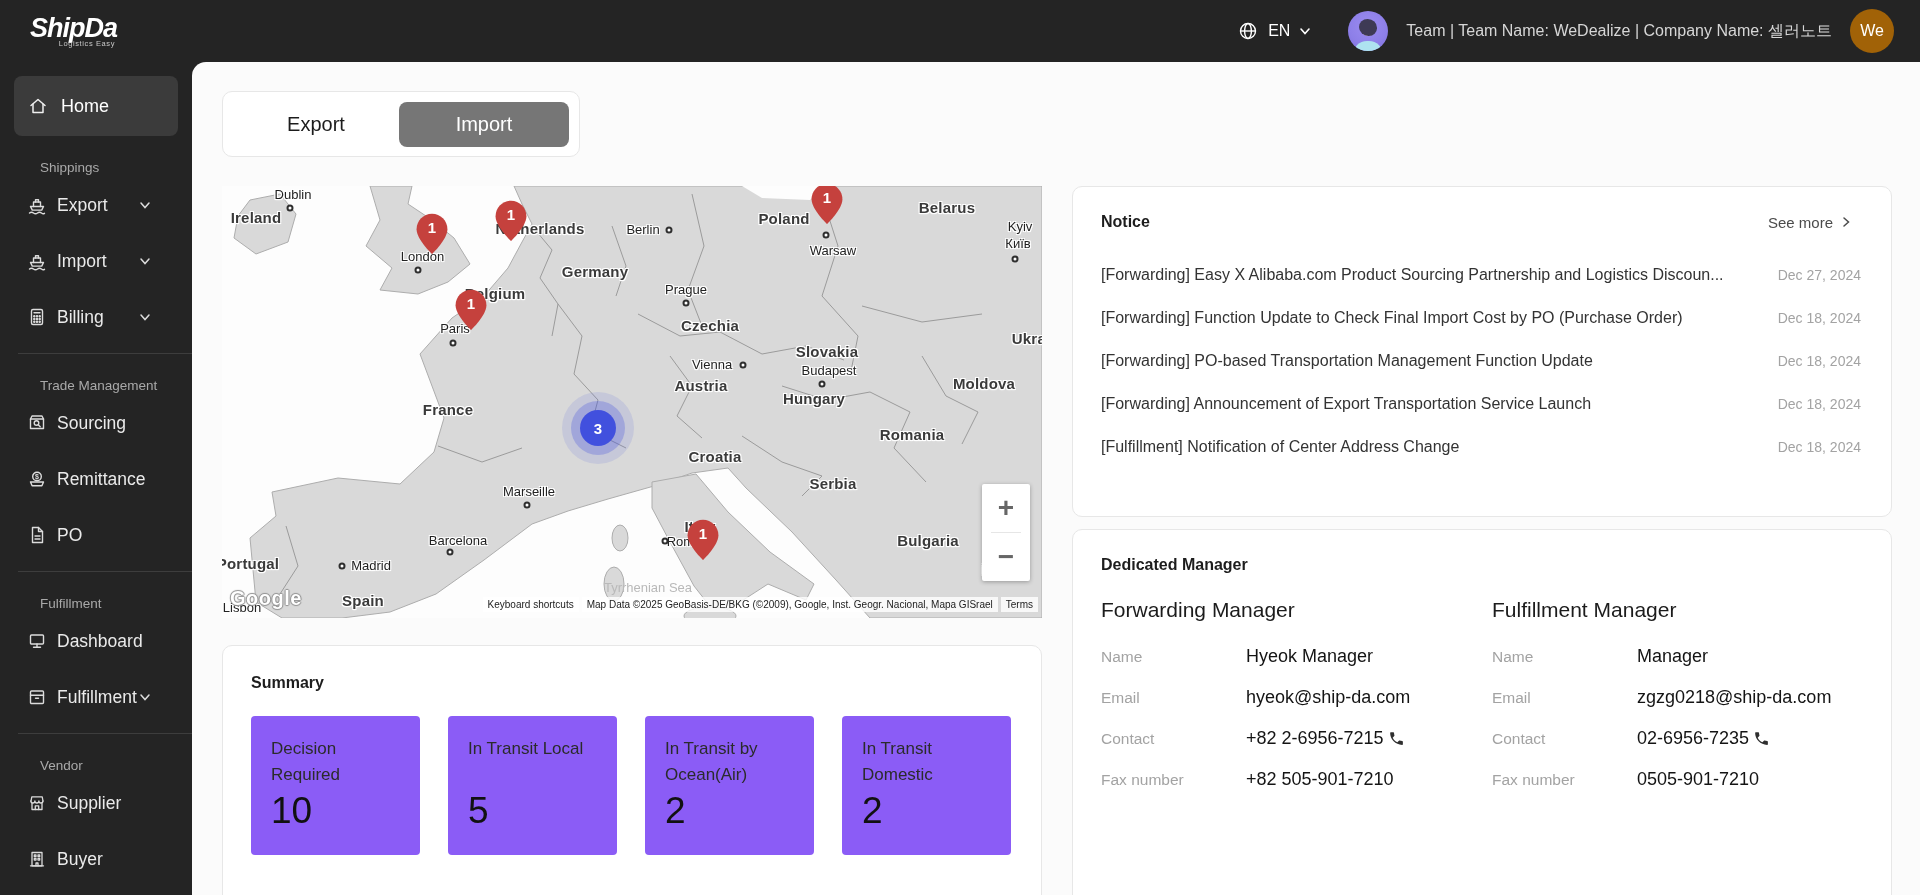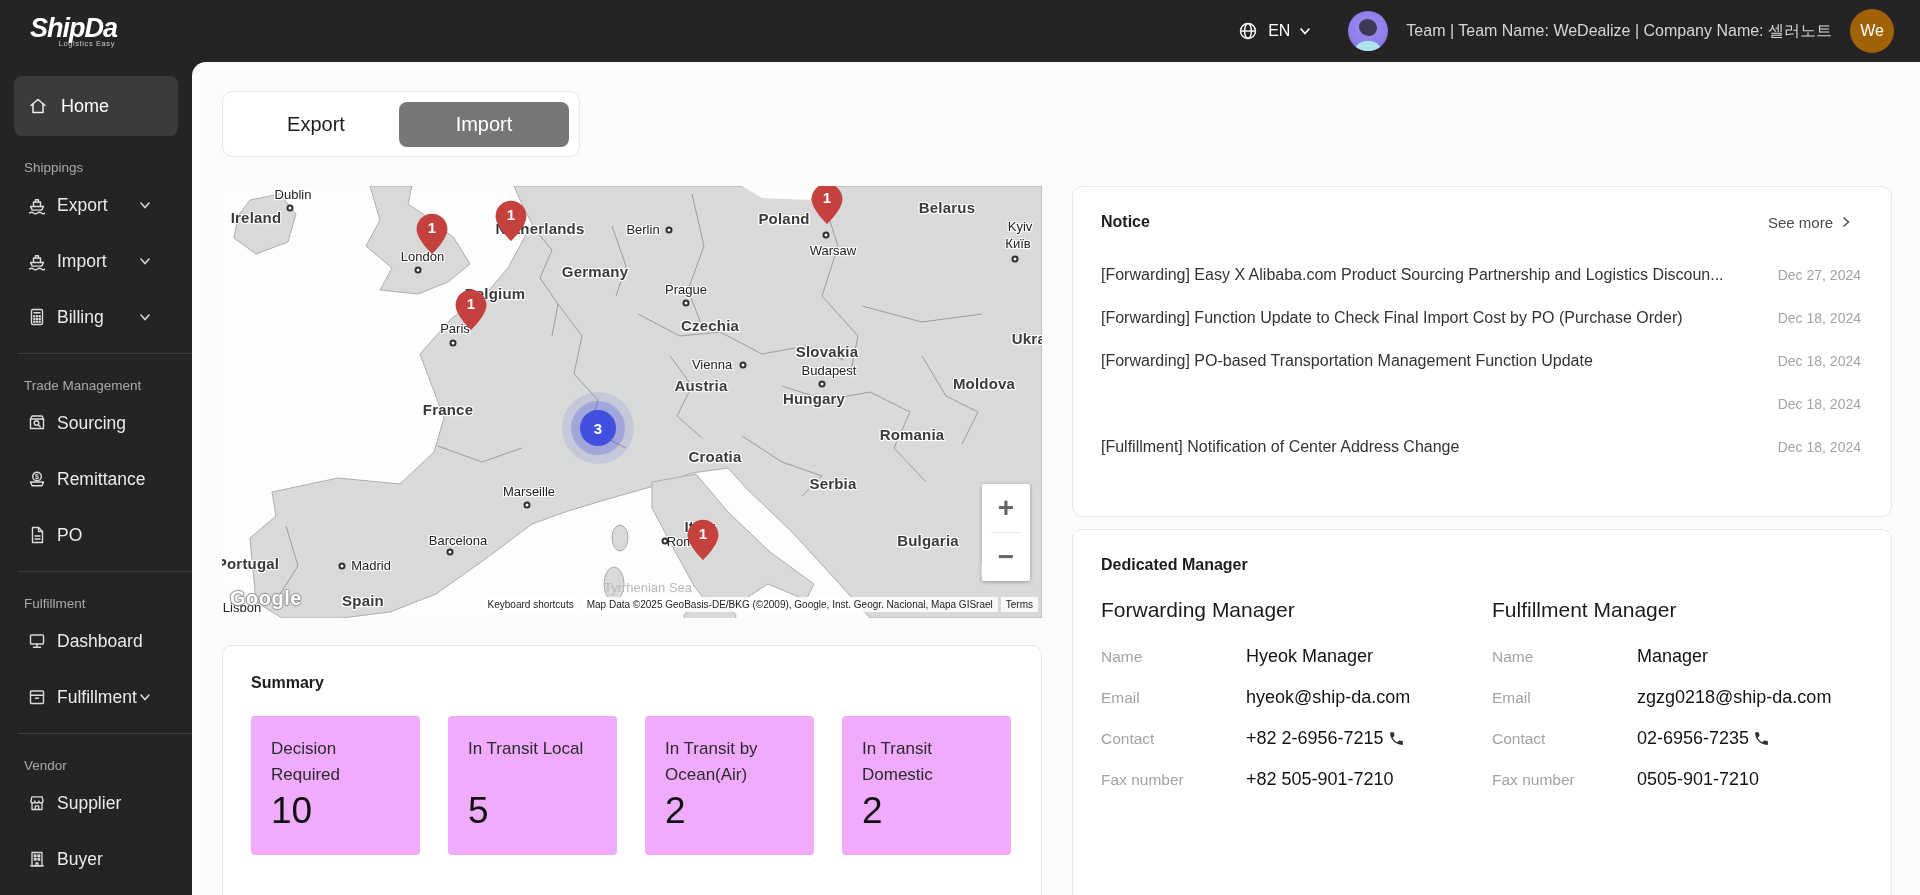--- a/index.html
+++ b/index.html
@@ -20,21 +20,21 @@
   .lang-label { font-size:16px; color:#fff; font-weight:500; }
   .avatar-img { width:40px; height:40px; border-radius:50%; background:radial-gradient(circle at 50% 38%, #9b8cf0 0%, #8d7fe8 60%, #7b6cd8 100%); position:relative; overflow:hidden; margin-left:10px; cursor:pointer;}
   .avatar-img .head { position:absolute; left:50%; top:8px; transform:translateX(-50%); width:18px; height:17px; border-radius:48% 52% 46% 54%; background:#3e3a55; }
   .avatar-img .face { position:absolute; left:50%; top:13px; transform:translateX(-50%); width:13px; height:12px; border-radius:50%; background:#e8c8b8; }
   .avatar-img .body { position:absolute; left:50%; bottom:-6px; transform:translateX(-50%); width:30px; height:16px; border-radius:14px 14px 0 0; background:#aee3f0; }
   .team-text { font-size:16px; color:#d6d6d6; white-space:nowrap; }
   .avatar-we { width:44px; height:44px; border-radius:50%; background:#a16207; color:#fff; font-size:16px; font-weight:500; display:flex; align-items:center; justify-content:center; cursor:pointer; }
   
   .sidebar { position:absolute; left:0; top:62px; width:192px; height:833px; padding-top:14px; color:#e6e6e6; }
   .side-home { margin:0 14px; height:60px; border-radius:8px; background:#3b3b3b; display:flex; align-items:center; padding-left:13px; gap:12px; font-size:18px; color:#fff; cursor:pointer; }
-  .side-section-label { padding-left:24px; margin-top:24px; margin-bottom:2px; font-size:13.5px; color:#a9a9a9; font-weight:500;}
+  .side-section-label { padding-left:40px; margin-top:24px; margin-bottom:2px; font-size:13.5px; color:#a9a9a9; font-weight:500;}
   .side-item { position:relative; height:56px; display:flex; align-items:center; padding-left:26px; gap:9px; font-size:17.5px; color:#eaeaea; cursor:pointer; }
   .side-item .chev { position:absolute; left:138px; top:50%; transform:translateY(-50%); display:flex; }
   .side-div { border:none; border-top:1px solid #3d3d3d; margin:8px 0 0 18px; }
   .sicon { flex:0 0 22px; display:flex; }
   
   .main { position:absolute; left:192px; top:62px; width:1728px; height:833px;
     background:#fbfbfb; border-top-left-radius:14px; }
   .panel { position:absolute; background:#fff; border:1px solid #e7e7e7; border-radius:10px; }
   
   .toggle-card { left:30px; top:29px; width:358px; height:66px; display:flex; align-items:center; padding:10px; }
@@ -67,21 +67,21 @@
   .panel-head { display:flex; align-items:center; }
   .panel-title { font-size:16px; font-weight:600; color:#1d1d1d; }
   .see-more { margin-left:auto; display:flex; align-items:center; gap:6px; font-size:15px; color:#4b4b4b; cursor:pointer; }
   .notice-list { margin-top:22px; }
   .notice-row { height:43px; display:flex; align-items:center; cursor:pointer; }
   .notice-text { font-size:16px; color:#333; max-width:650px; white-space:nowrap; overflow:hidden; }
   .notice-date { margin-left:auto; font-size:14px; color:#a3a3a3; }
   
   .summary-panel { left:30px; top:583px; width:820px; height:300px; padding:28px 30px 0 28px; }
   .summary-cards { margin-top:24px; display:flex; gap:28px; }
-  .sum-card { width:169px; height:139px; background:#f0abfc; border-radius:4px; position:relative; padding:20px; cursor:pointer; }
+  .sum-card { width:169px; height:139px; background:#8b5cf6; border-radius:4px; position:relative; padding:20px; cursor:pointer; }
   .sum-label { font-size:17px; color:#2b2b2b; line-height:26px; max-width:130px; }
   .sum-value { position:absolute; left:20px; top:74px; font-size:37px; font-weight:500; color:#111; }
   
   .manager-panel { left:880px; top:467px; width:820px; height:400px; padding:26px 30px 0 28px; }
   .mgr-cols { margin-top:24px; display:grid; grid-template-columns:391px 1fr; }
   .mgr-col-title { font-size:21px; color:#1c1c1c; margin-bottom:24px; }
   .mgr-row { display:flex; align-items:center; margin-bottom:20px; }
   .mgr-label { width:145px; font-size:15.5px; color:#a3a3a3; }
   .mgr-value { font-size:18px; color:#141414; font-weight:500; display:flex; align-items:center; gap:4px; }
   .phone-ic { display:flex; cursor:pointer; }
@@ -444,20 +444,21 @@
         </div>
         <div class="notice-row">
           <span class="notice-text">[Forwarding] Function Update to Check Final Import Cost by PO (Purchase Order)</span>
           <span class="notice-date">Dec 18, 2024</span>
         </div>
         <div class="notice-row">
           <span class="notice-text">[Forwarding] PO-based Transportation Management Function Update</span>
           <span class="notice-date">Dec 18, 2024</span>
         </div>
         <div class="notice-row">
+          <span class="notice-text">[Forwarding] Announcement of Export Transportation Service Launch</span>
           <span class="notice-date">Dec 18, 2024</span>
         </div>
         <div class="notice-row">
           <span class="notice-text">[Fulfillment] Notification of Center Address Change</span>
           <span class="notice-date">Dec 18, 2024</span>
         </div>
       </div>
     </section>
 
     <section class="panel manager-panel">

